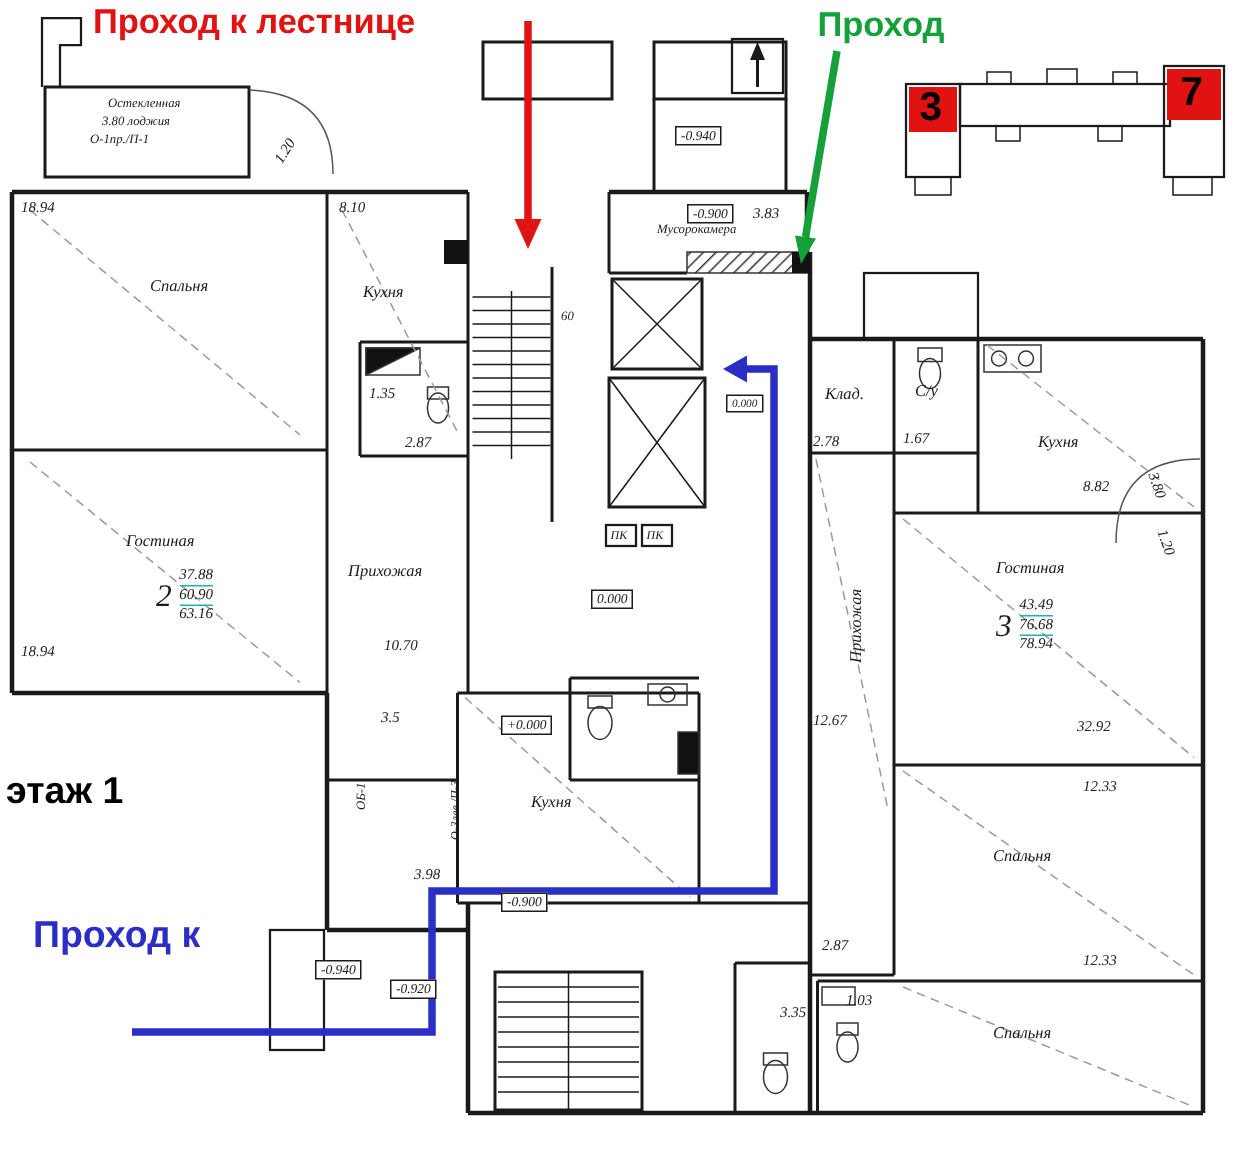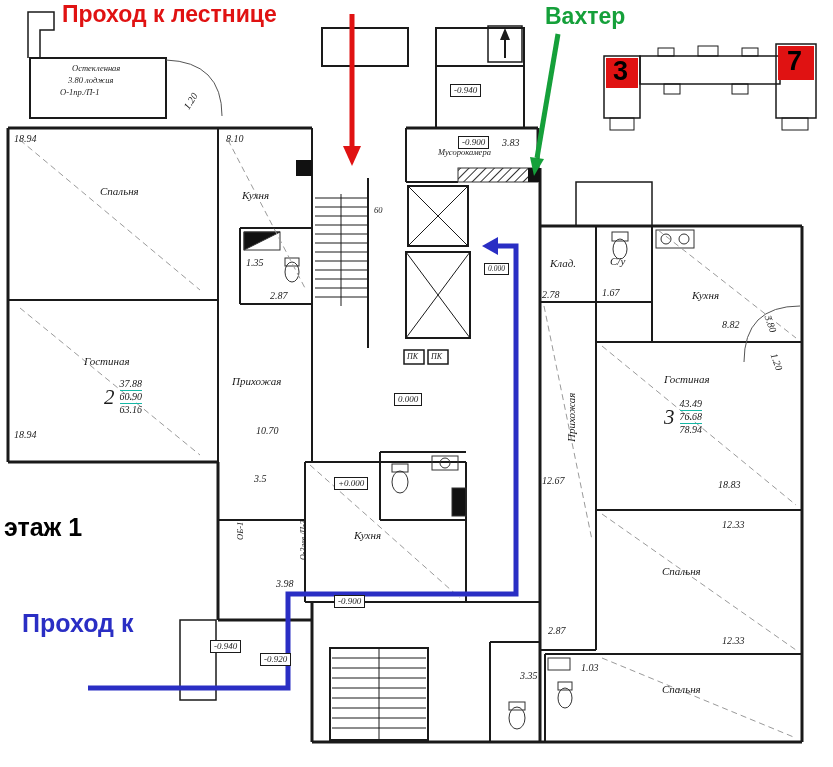--- a/index.html
+++ b/index.html
@@ -210,21 +210,21 @@
       <line x1="558" y1="34" x2="537" y2="158" stroke-width="5" stroke="#15a03a"></line>
       <polygon points="534,176 544,159 530,157" fill="#15a03a"></polygon>
     </g>
     <g>
       <polyline points="88,688 288,688 288,594 516,594 516,246 492,246" fill="none" stroke-width="5" stroke="#2a2ec4"></polyline>
       <polygon points="482,246 498,237 498,255" fill="#2a2ec4"></polygon>
     </g>
   </svg>
 
   <div class="ann red" style="left:62px;top:2px">Проход к лестнице</div>
-  <div class="ann green" style="left:545px;top:4px">Вахтер</div>
+  <div class="ann green" style="left:545px;top:4px">Проход</div>
   <div class="ann black" style="left:4px;top:514px">этаж 1</div>
   <div class="ann blue" style="left:22px;top:610px">Проход к</div>
 
   <div class="mini-num" style="left:613px;top:58px">3</div>
   <div class="mini-num" style="left:787px;top:48px">7</div>
 
   <div class="lbl sm" style="left:72px;top:64px">Остекленная</div>
   <div class="lbl sm" style="left:68px;top:76px">3.80 лоджия</div>
   <div class="lbl sm" style="left:60px;top:88px">О-1пр./П-1</div>
   <div class="lbl" style="left:100px;top:186px">Спальня</div>
@@ -275,27 +275,27 @@
   <div class="lbl dim" style="left:270px;top:291px">2.87</div>
   <div class="lbl sm" style="left:374px;top:206px">60</div>
   <div class="lbl dim" style="left:256px;top:426px">10.70</div>
   <div class="lbl dim" style="left:14px;top:430px">18.94</div>
   <div class="lbl dim" style="left:542px;top:290px">2.78</div>
   <div class="lbl dim" style="left:602px;top:288px">1.67</div>
   <div class="lbl dim" style="left:722px;top:320px">8.82</div>
   <div class="lbl dim rot" style="left:772px;top:314px;transform:rotate(70deg)">3.80</div>
   <div class="lbl dim rot" style="left:778px;top:352px;transform:rotate(70deg)">1.20</div>
   <div class="lbl dim" style="left:542px;top:476px">12.67</div>
-  <div class="lbl dim" style="left:718px;top:480px">18.83</div>
+  <div class="lbl dim" style="left:718px;top:480px">32.92</div>
   <div class="lbl dim" style="left:722px;top:520px">12.33</div>
   <div class="lbl dim" style="left:722px;top:636px">12.33</div>
   <div class="lbl dim" style="left:548px;top:626px">2.87</div>
   <div class="lbl dim" style="left:254px;top:474px">3.5</div>
   <div class="lbl dim" style="left:276px;top:579px">3.98</div>
   <div class="lbl dim" style="left:520px;top:671px">3.35</div>
-  <div class="lbl dim" style="left:581px;top:663px">1.03</div>
+  <div class="lbl dim" style="left:564px;top:663px">1.03</div>
 
   <div class="lbl" style="left:407px;top:353px;font-size:8px">ПК</div>
   <div class="lbl" style="left:431px;top:353px;font-size:8px">ПК</div>
   <div class="lbl sm rot" style="left:236px;top:540px;transform:rotate(-90deg)">ОБ-1</div>
   <div class="lbl rot" style="left:300px;top:560px;font-size:8px;transform:rotate(-90deg)">О-3лев./П-3</div>
 
 </div>
 
 </body></html>

